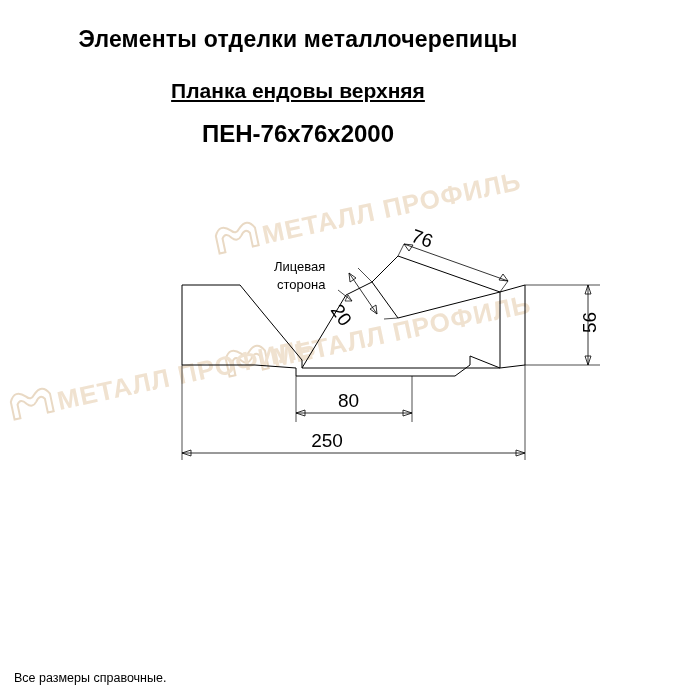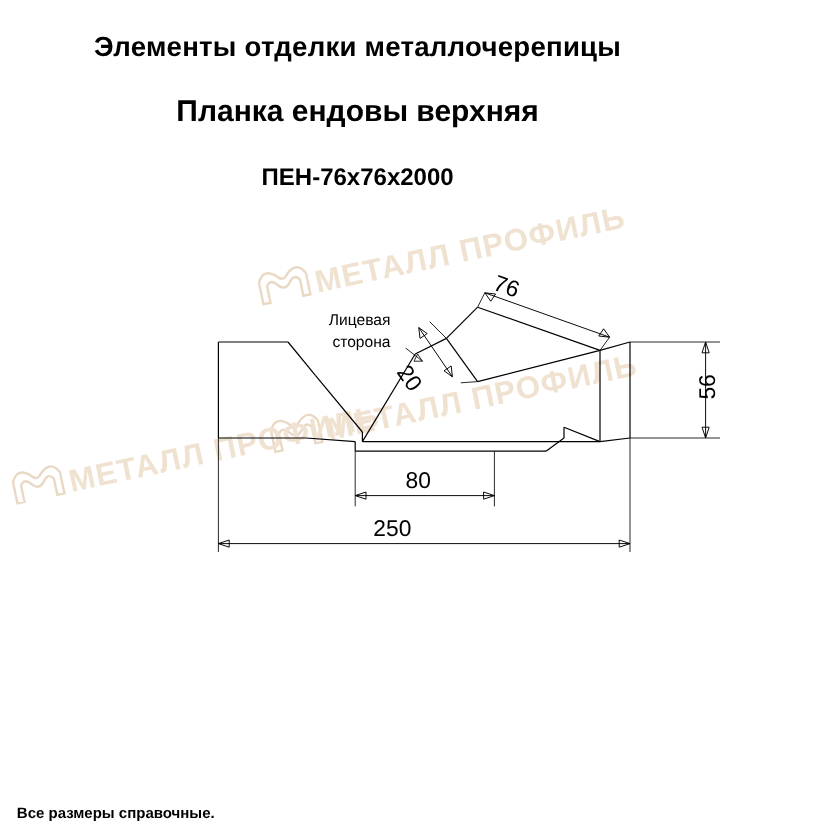--- a/index.html
+++ b/index.html
@@ -24,48 +24,48 @@
     text-align: center;
     padding-top: 26px;
   }
   .main-title {
     font-size: 23px;
     font-weight: bold;
     letter-spacing: 0.2px;
     margin: 0;
   }
   .sub-title {
-    font-size: 25px;
+    font-size: 21px;
     font-weight: bold;
     margin: 0;
     padding-top: 26px;
+    text-decoration: underline;
   }
   .code-title {
-    font-size: 20px;
-    font-weight: bold;
-    margin: 16px;
+    font-size: 24px;
+    font-weight: bold;
+    margin: 4px;
     padding-top: 13px;
   }
   .drawing-wrap {
     position: absolute;
     left: 0;
     top: 170px;
     width: 700px;
     height: 330px;
   }
   .footer {
     position: absolute;
     left: 14px;
     bottom: 12px;
     font-size: 12.5px;
     line-height: 1.55;
   }
   .footer div {
     white-space: nowrap;
-    font-weight: bold;
   }
   svg {
     display: block;
   }
   .ln {
     stroke: #000000;
     stroke-width: 1;
     fill: none;
   }
   .dim {

